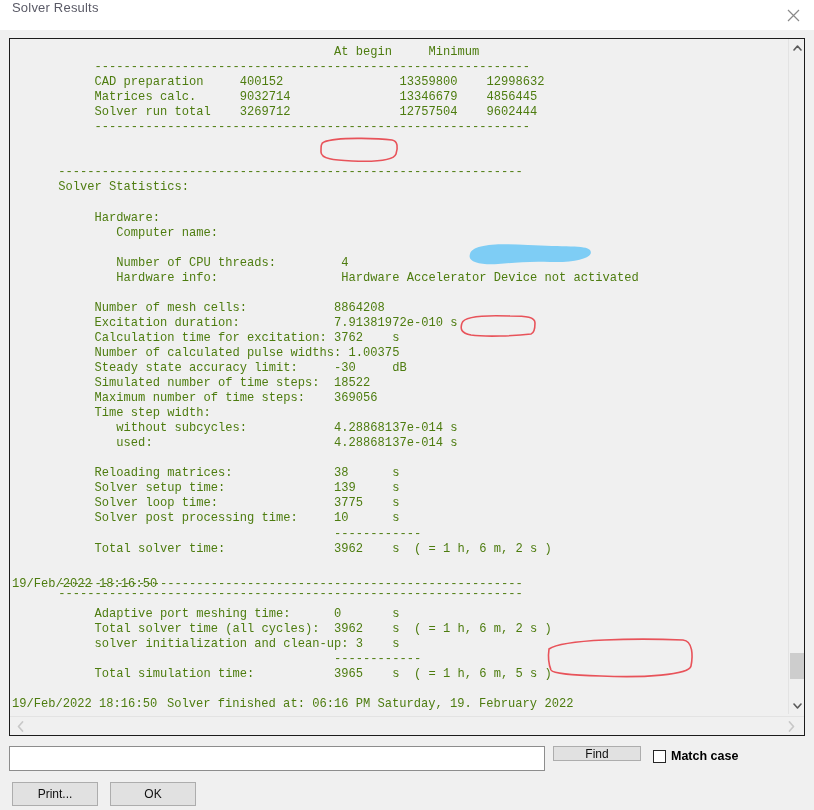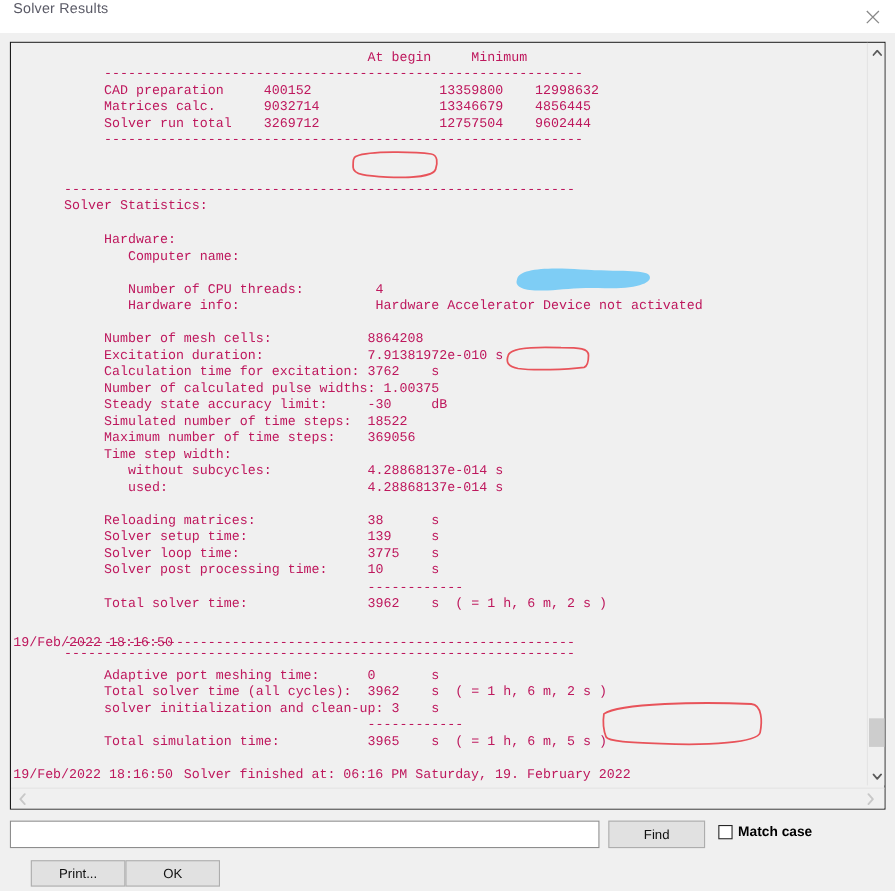--- a/index.html
+++ b/index.html
@@ -71,21 +71,21 @@
     height: 675px;
     overflow: hidden;
     background: #f0f0f0;
   }
   pre.report {
     margin: 0;
     padding: 6px 0 0 12px;
     font-family: "Liberation Mono", "DejaVu Sans Mono", monospace;
     font-size: 12.1px;
     line-height: 15.05px;
-    color: #be185d;
+    color: #4d7c0f;
     white-space: pre;
     letter-spacing: 0px;
   }
 
   
   .vscroll {
     position: absolute;
     right: 0;
     top: 0;
     width: 16px;
@@ -159,44 +159,45 @@
     display: flex;
     align-items: center;
     justify-content: center;
     cursor: default;
   }
   .find-btn {
     position: absolute;
     left: 544px;
     top: 0;
     width: 88px;
-    height: 25px;
+    height: 15px;
   }
   .matchcase {
     position: absolute;
     left: 644px;
     top: 3px;
     display: flex;
     align-items: center;
     gap: 5px;
     font-weight: bold;
   }
   .checkbox {
     width: 13px; height: 13px;
     border: 1px solid #262626;
     background: #ffffff;
     box-sizing: border-box;
   }
   .matchcase-label { font-size: 12.5px; color:#000; }
 
   .btn-row {
     position: absolute;
-    left: 28px;
+    left: 12px;
     top: 752px;
     display: flex;
+    gap: 12px;
     align-items: center;
   }
   .btn-row .btn { width: 86px; height: 24px; }
 
   
   .anno {
     position: absolute;
     pointer-events: none;
   }
   .blue-redact {

